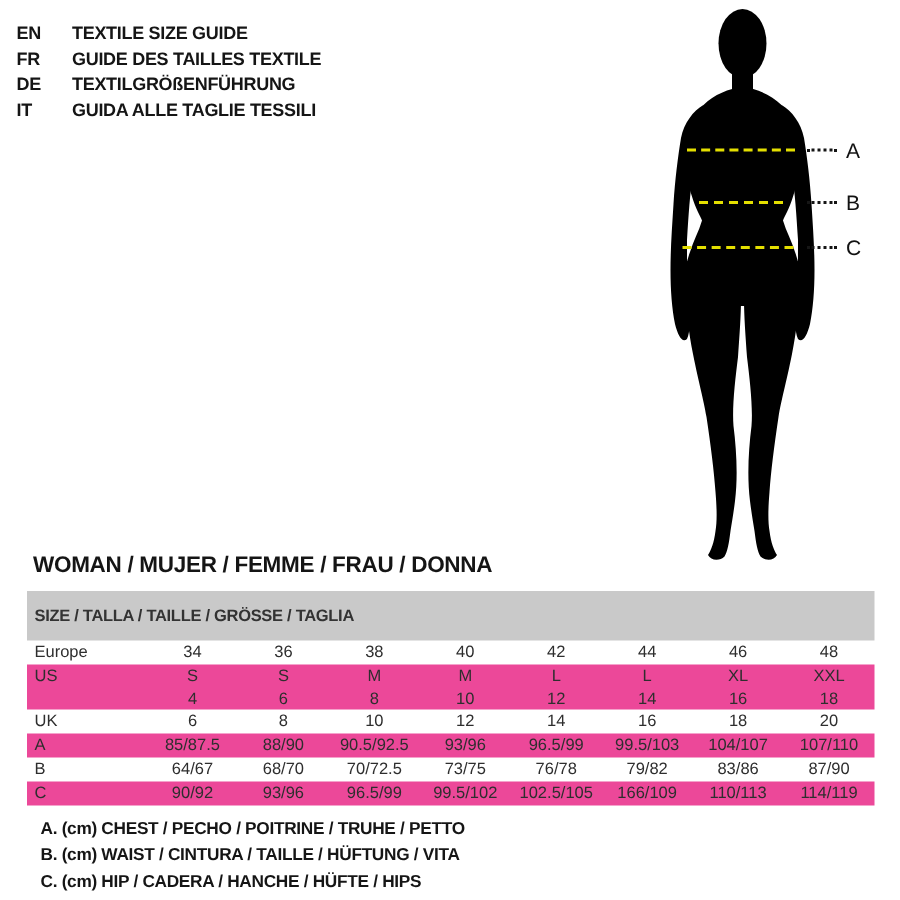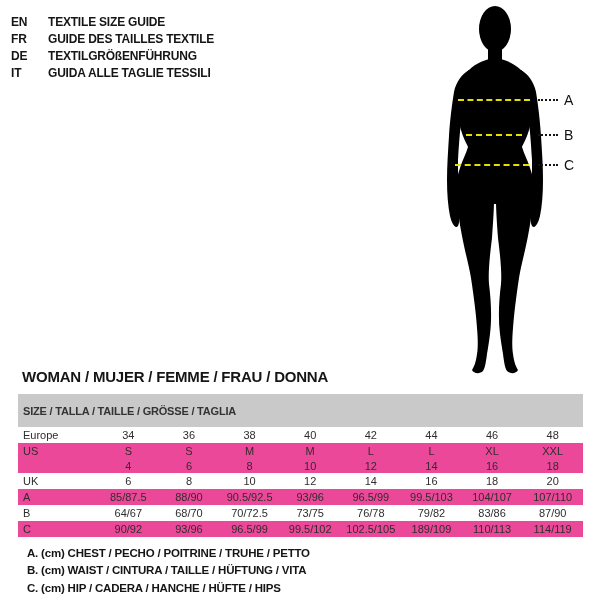--- a/index.html
+++ b/index.html
@@ -313,21 +313,21 @@
       <span class="cell">87/90</span>
     </div>
 
     <div class="tbl-row striped">
       <span class="row-label">C</span>
       <span class="cell">90/92</span>
       <span class="cell">93/96</span>
       <span class="cell">96.5/99</span>
       <span class="cell">99.5/102</span>
       <span class="cell">102.5/105</span>
-      <span class="cell">189/109</span>
+      <span class="cell">166/109</span>
       <span class="cell">110/113</span>
       <span class="cell">114/119</span>
     </div>
   </div>
 
   <div class="legend">
     <div class="legend-line">A. (cm) CHEST / PECHO / POITRINE / TRUHE / PETTO</div>
     <div class="legend-line">B. (cm) WAIST / CINTURA / TAILLE / HÜFTUNG / VITA</div>
     <div class="legend-line">C. (cm) HIP / CADERA / HANCHE / HÜFTE / HIPS</div>
   </div>

